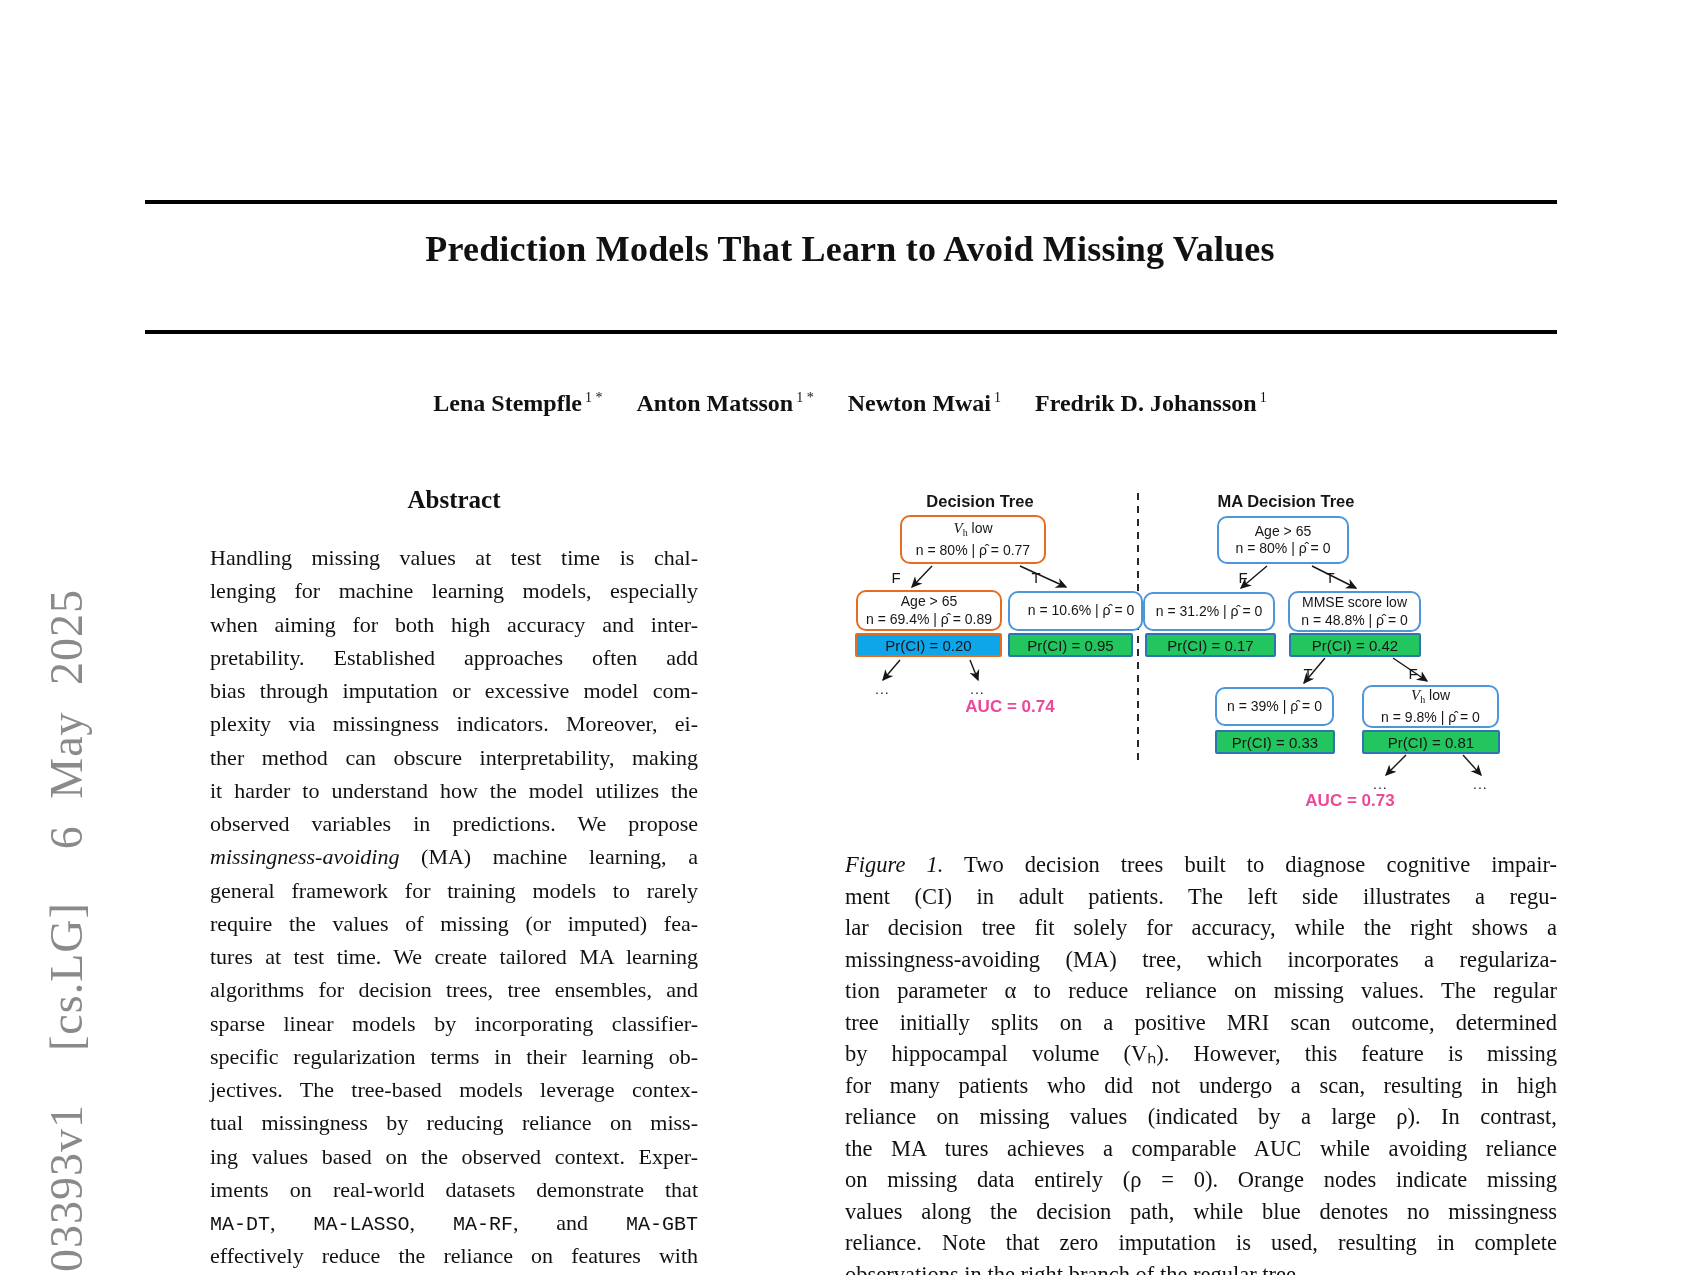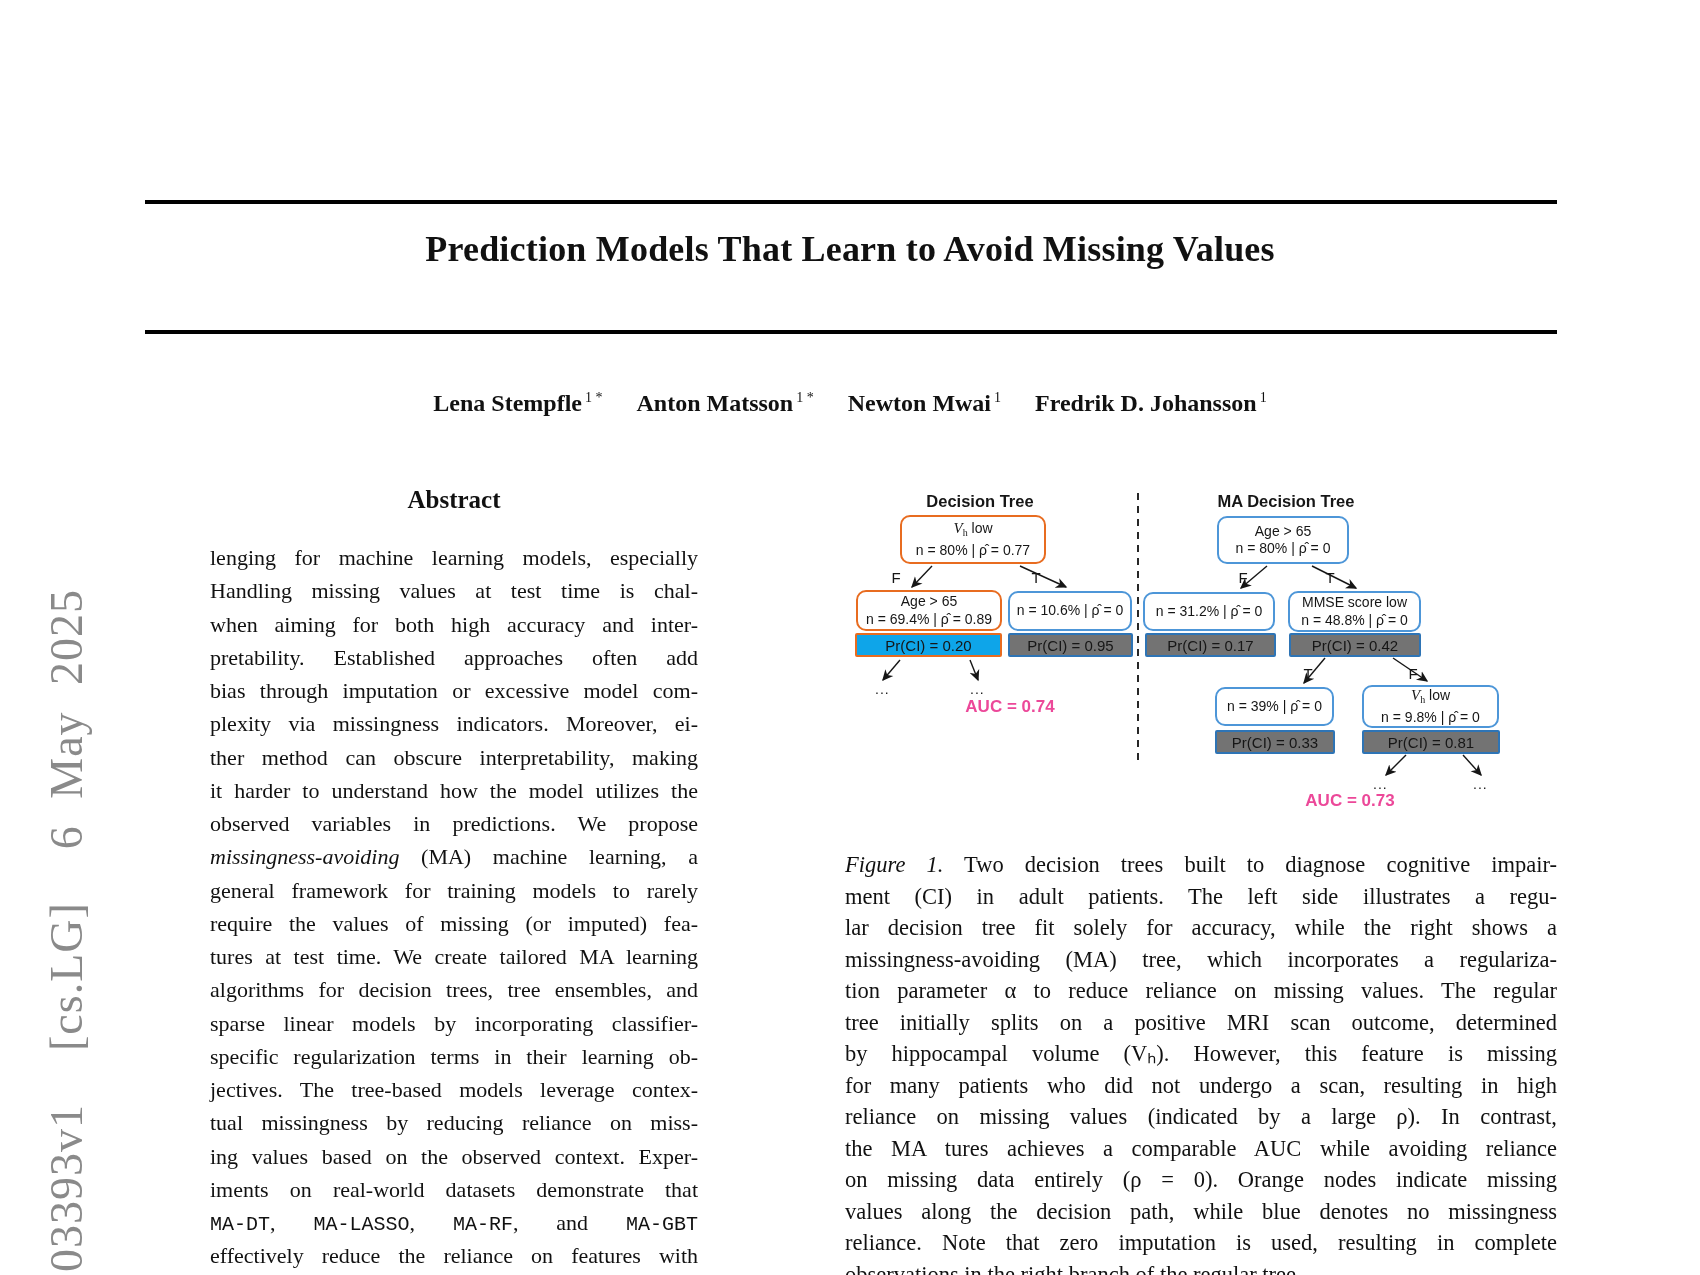--- a/index.html
+++ b/index.html
@@ -51,21 +51,21 @@
     display:flex;flex-direction:column;align-items:center;justify-content:center;
     font-size:14px;line-height:17.5px;color:#161616;text-align:center;
   }
   .node.orange{border:2.5px solid #E86C20;}
   .node.blue{border:2.5px solid #4D96D8;}
   .prbar{
     position:absolute;display:flex;align-items:center;justify-content:center;
     font-size:15px;color:#161616;border-radius:2px;
   }
   .prbar.orange{background:#0ea5e9;border:2.5px solid #E86C20;}
-  .prbar.blue{background:#737373;border:2px solid #2E74B5;}
+  .prbar.blue{background:#22c55e;border:2px solid #2E74B5;}
   .edge-label{position:absolute;font-size:15px;color:#161616;width:20px;text-align:center;}
   .auc{position:absolute;width:180px;text-align:center;font-weight:bold;font-size:17px;color:#ec4899;}
   .dots{position:absolute;font-size:14px;color:#161616;letter-spacing:1px;}
   .vvar{font-family:"Liberation Serif",serif;font-style:italic;font-size:15px;}
   .vsub{font-family:"Liberation Serif",serif;font-size:10px;vertical-align:-3px;}
 
   
   .caption{position:absolute;left:845px;top:849px;width:712px;}
   .caption .jline{font-size:22.5px;line-height:31.5px;height:31.5px;white-space:normal;}
   .caption .jline.last{text-align-last:left;}
@@ -82,22 +82,22 @@
 
 <div class="authors">
   <span class="author"><span>Lena Stempfle</span><sup>1 *</sup></span>
   <span class="author"><span>Anton Matsson</span><sup>1 *</sup></span>
   <span class="author"><span>Newton Mwai</span><sup>1</sup></span>
   <span class="author"><span>Fredrik D. Johansson</span><sup>1</sup></span>
 </div>
 
 <div class="abstract-heading">Abstract</div>
 <div class="abstract-body">
+  <div class="jline">Handling missing values at test time is chal-</div>
   <div class="jline">lenging for machine learning models, especially</div>
-  <div class="jline">Handling missing values at test time is chal-</div>
   <div class="jline">when aiming for both high accuracy and inter-</div>
   <div class="jline">pretability.  Established approaches often add</div>
   <div class="jline">bias through imputation or excessive model com-</div>
   <div class="jline">plexity via missingness indicators. Moreover, ei-</div>
   <div class="jline">ther method can obscure interpretability, making</div>
   <div class="jline">it harder to understand how the model utilizes the</div>
   <div class="jline">observed variables in predictions.  We propose</div>
   <div class="jline"><span class="em">missingness-avoiding</span><span> (MA) machine learning, a</span></div>
   <div class="jline">general framework for training models to rarely</div>
   <div class="jline">require the values of missing (or imputed) fea-</div>
@@ -143,21 +143,21 @@
   </div>
   <div class="edge-label" style="left:66px;top:84px;">F</div>
   <div class="edge-label" style="left:206px;top:84px;">T</div>
 
   <div class="node orange" style="left:36px;top:105px;width:142px;height:37px;">
     <div>Age &gt; 65</div>
     <div>n = 69.4% | ρ̂ = 0.89</div>
   </div>
   <div class="prbar orange" style="left:35px;top:148px;width:143px;height:20px;">Pr(CI) = 0.20</div>
 
-  <div class="node blue" style="left:188px;top:106px;width:120px;height:36px;">
+  <div class="node blue" style="left:188px;top:106px;width:120px;height:36px;padding-left:11px;">
     <div>n = 10.6% | ρ̂ = 0</div>
   </div>
   <div class="prbar blue" style="left:188px;top:148px;width:121px;height:20px;">Pr(CI) = 0.95</div>
 
   <div class="dots" style="left:55px;top:196px;">...</div>
   <div class="dots" style="left:150px;top:196px;">...</div>
   <div class="auc" style="left:100px;top:212px;">AUC = 0.74</div>
 
   <div class="tree-title" style="left:356px;top:7px;">MA Decision Tree</div>
   <div class="node blue" style="left:397px;top:31px;width:128px;height:44px;">

